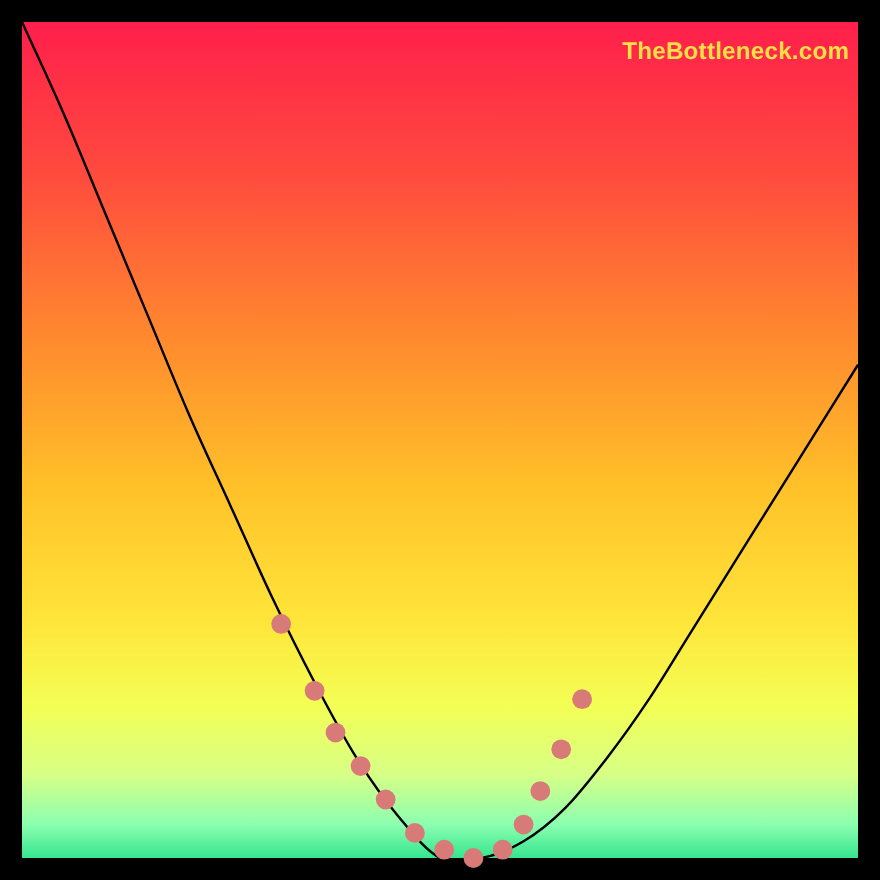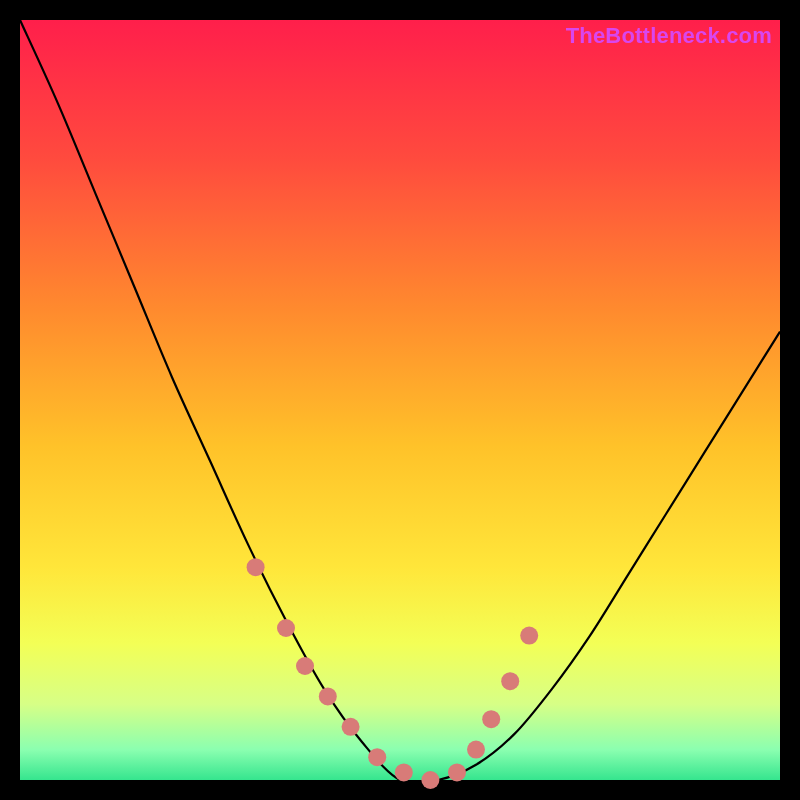--- a/index.html
+++ b/index.html
@@ -21,23 +21,23 @@
   }
   .gradient {
     position: absolute;
     left: 0;
     top: 0;
     width: 100%;
     height: 100%;
   }
   .watermark {
     position: absolute;
-    top: 3px;
+    top: 14px;
     right: 8px;
-    color: #d946ef;
+    color: #fde047;
     font-size: 22px;
     font-weight: 600;
     letter-spacing: 0.2px;
     user-select: none;
   }
   svg.curve {
     position: absolute;
     left: 0;
     top: 0;
     width: 100%;

